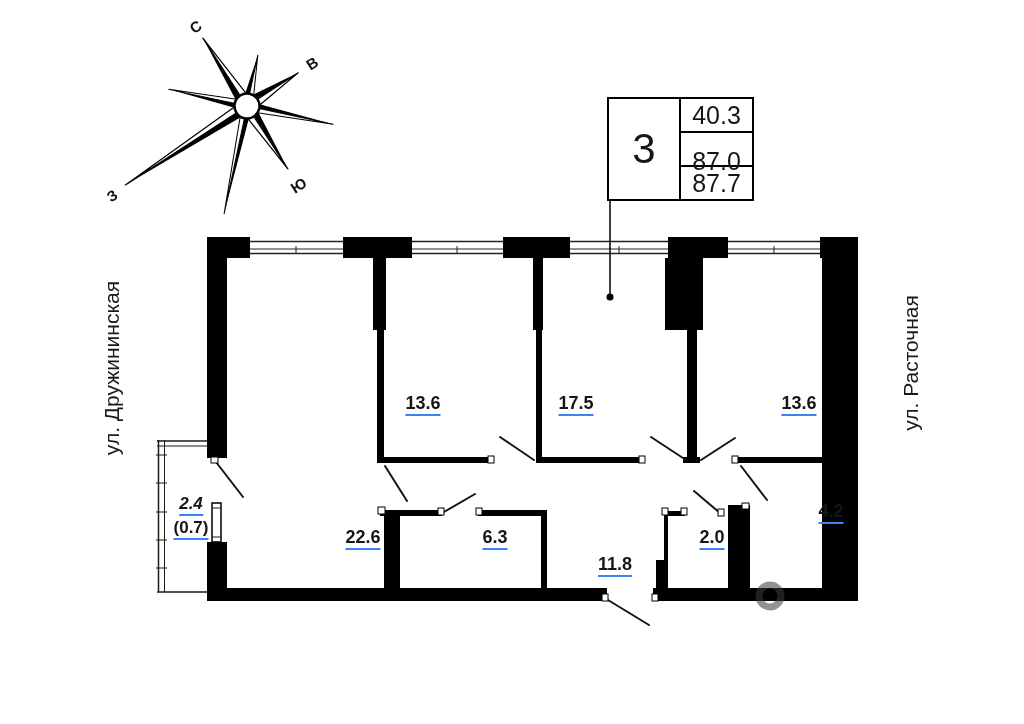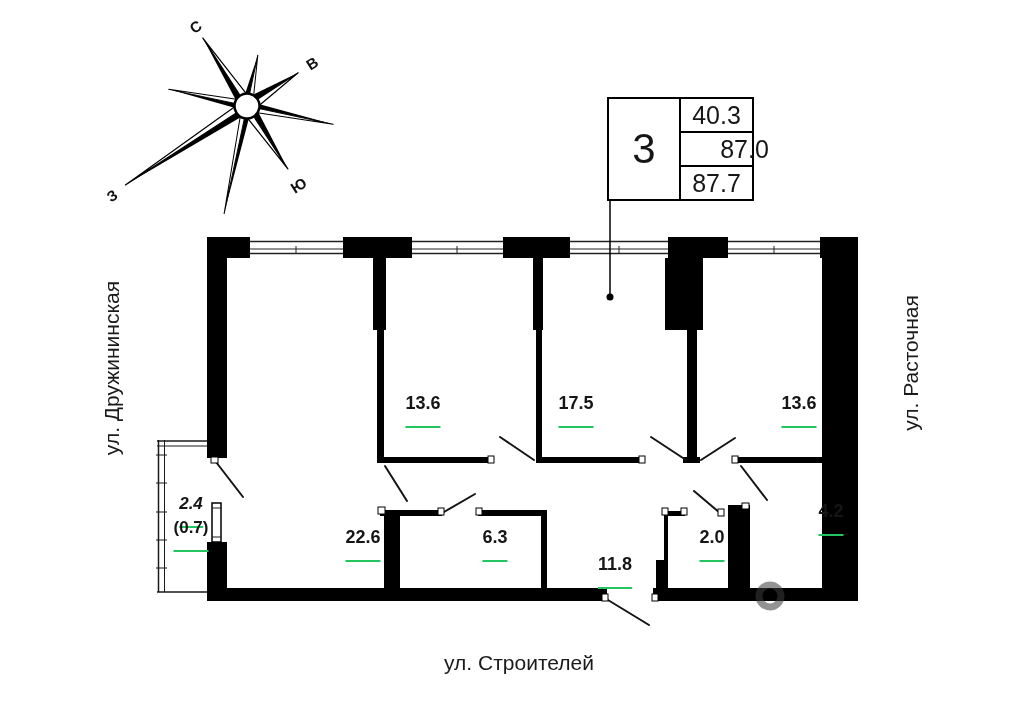--- a/index.html
+++ b/index.html
@@ -4,21 +4,21 @@
 <style>
   html,body{margin:0;padding:0;background:#ffffff;}
   #stage{position:relative;width:1024px;height:724px;background:#ffffff;overflow:hidden;
          font-family:"Liberation Sans", sans-serif;color:#161616;}
   #plan-svg{position:absolute;left:0;top:0;}
   .street{position:absolute;font-size:21px;color:#1a1a1a;white-space:nowrap;
           transform:translate(-50%,-50%);}
   .street.vert{transform:translate(-50%,-50%) rotate(-90deg);}
   .rlabel{position:absolute;font-size:18px;font-weight:700;white-space:nowrap;
           transform:translateX(-50%);}
-  .rlabel span{border-bottom:2px solid #22c55e;padding-bottom:13px;}
+  .rlabel span{border-bottom:2px solid #3b82f6;padding-bottom:1px;}
   .ibox-num{position:absolute;left:608px;top:98px;width:72px;height:102px;
             display:flex;align-items:center;justify-content:center;
             font-size:42px;font-weight:500;}
   .ibox-val{position:absolute;left:680px;width:73px;height:34px;
             display:flex;align-items:center;justify-content:center;
             font-size:25px;font-weight:500;}
 </style>
 </head>
 <body>
 
@@ -195,27 +195,26 @@
       <text x="0" y="-89">С</text>
       <text x="78" y="5">В</text>
       <text x="0" y="100">Ю</text>
       <text x="-162" y="7">З</text>
     </g>
   </g>
 
   <circle cx="770" cy="596" r="11" fill="none" stroke="#3a3a3a" stroke-width="7" opacity="0.55"></circle>
 </svg>
 
-<div class="street" style="left:519px;top:663px;">ул. Строителей</div>
 <div class="street vert" style="left:112px;top:368px;">ул. Дружининская</div>
 <div class="street vert" style="left:911px;top:363px;">ул. Расточная</div>
 
 <div class="ibox-num">3</div>
 <div class="ibox-val" style="top:98px;text-align:center;">40.3</div>
-<div class="ibox-val" style="top:132px;padding-left:28px;">87.0</div>
+<div class="ibox-val" style="top:144px;">87.0</div>
 <div class="ibox-val" style="top:166px;border-radius:17px;">87.7</div>
 
 <div class="rlabel" style="left:423px;top:393px;"><span>13.6</span></div>
 <div class="rlabel" style="left:576px;top:393px;"><span>17.5</span></div>
 <div class="rlabel" style="left:799px;top:393px;"><span>13.6</span></div>
 <div class="rlabel" style="left:363px;top:527px;"><span>22.6</span></div>
 <div class="rlabel" style="left:495px;top:527px;"><span>6.3</span></div>
 <div class="rlabel" style="left:615px;top:554px;"><span>11.8</span></div>
 <div class="rlabel" style="left:712px;top:527px;"><span>2.0</span></div>
 <div class="rlabel" style="left:831px;top:501px;"><span>4.2</span></div>

